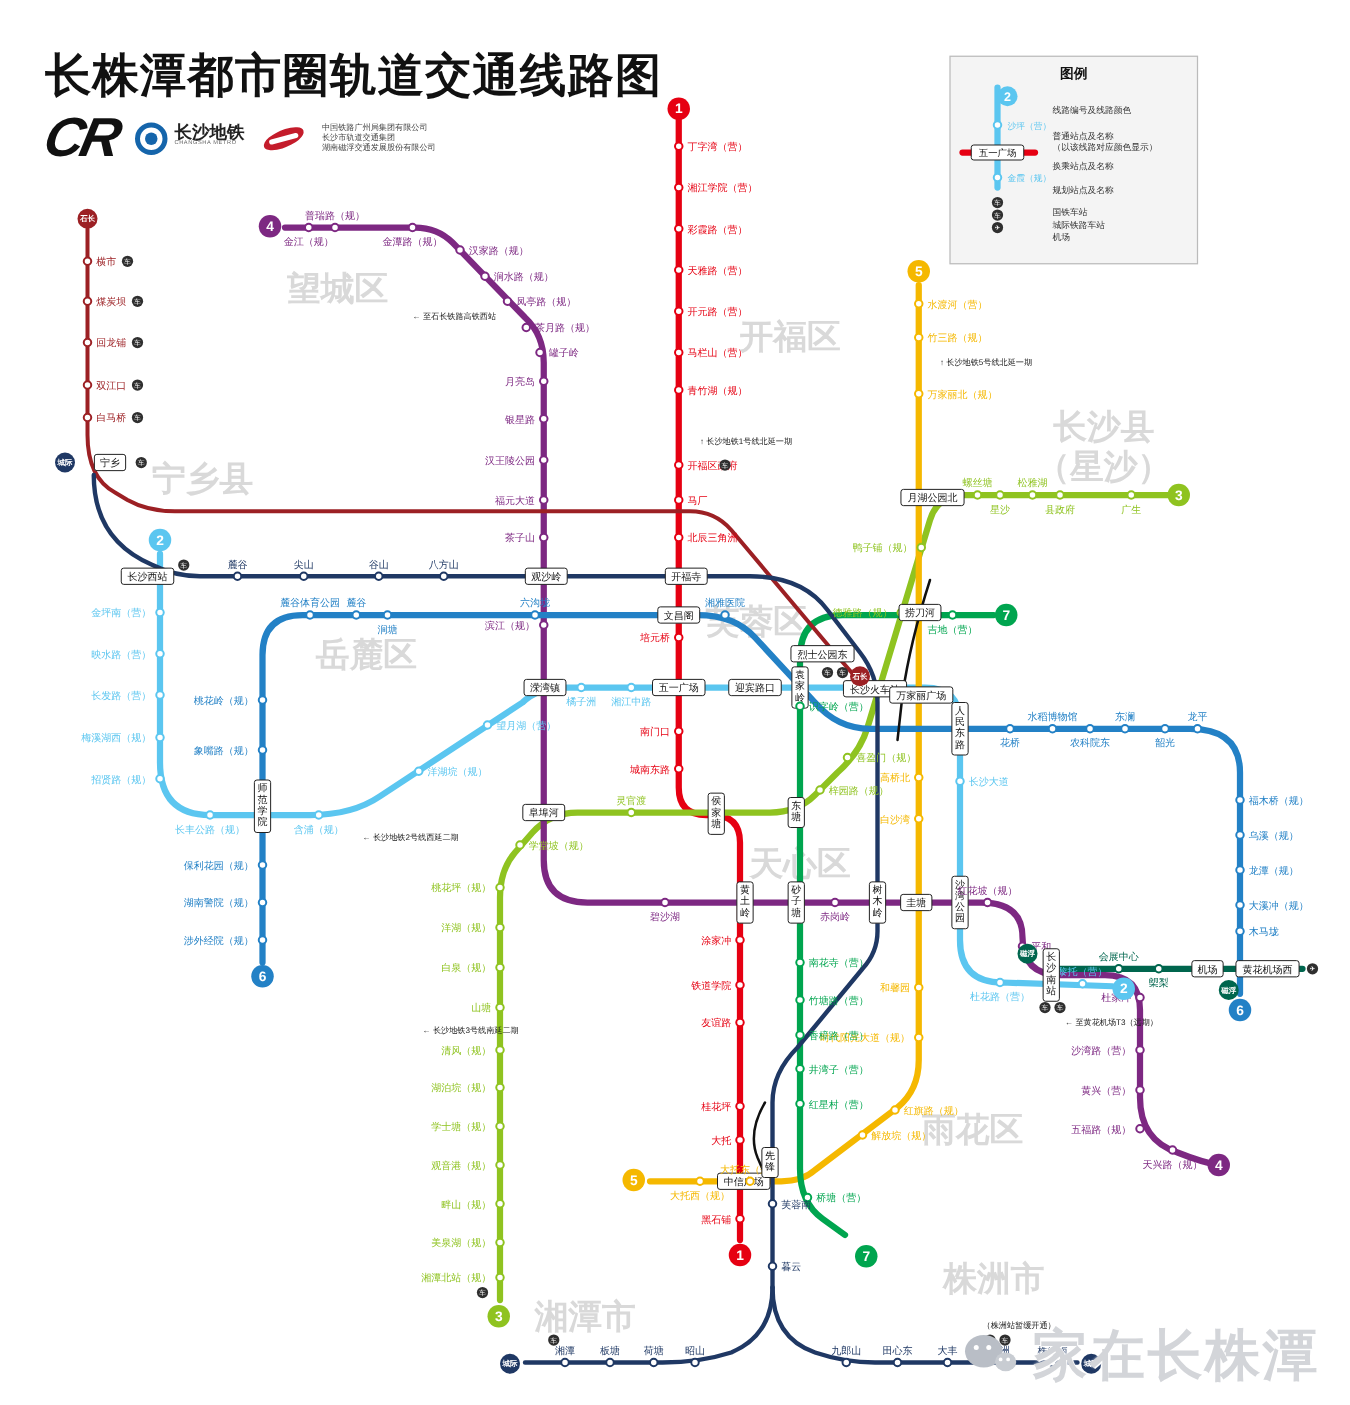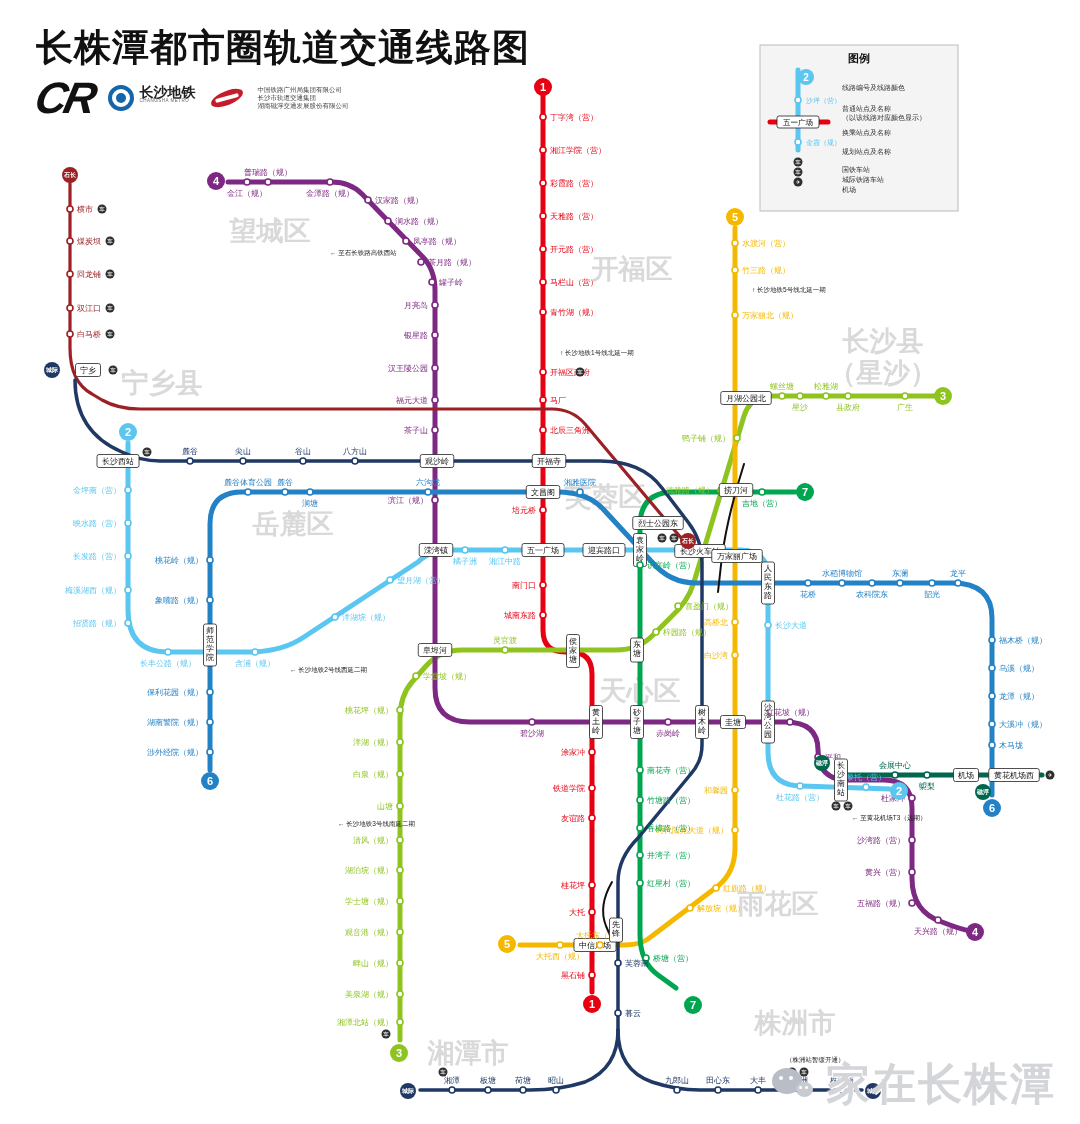--- a/index.html
+++ b/index.html
@@ -1,19 +1,19 @@
 <!DOCTYPE html>
 <html><head>
 <meta charset="utf-8">
 <style>
   html,body{margin:0;padding:0;background:#fff;}
   body{width:1080px;height:1124px;position:relative;overflow:hidden;
        font-family:"Liberation Sans",sans-serif;}
   #map{position:absolute;left:0;top:0;}
-  header{position:absolute;left:36px;top:23px;z-index:5;}
+  header{position:absolute;left:36px;top:36px;z-index:5;}
   h1{margin:0;font-size:37px;font-weight:bold;color:#111;letter-spacing:1px;
      font-family:"Liberation Sans",sans-serif;}
   .logo-row{display:flex;align-items:center;margin-top:8px;gap:14px;}
   .cr{font-style:italic;font-weight:900;font-size:44px;color:#111;
       transform:skewX(-12deg);letter-spacing:-3px;line-height:34px;}
   .metro{display:flex;align-items:flex-start;gap:6px;}
   .metro-ring{width:26px;height:26px;border:4px solid #1565ab;border-radius:50%;
       box-sizing:border-box;position:relative;background:#fff;}
   .metro-ring:after{content:"";position:absolute;left:4px;top:4px;width:10px;height:10px;
       background:#1565ab;border-radius:50%;}

